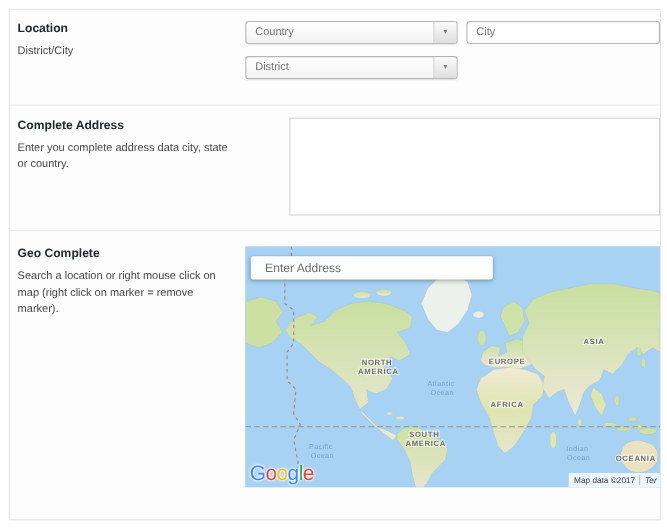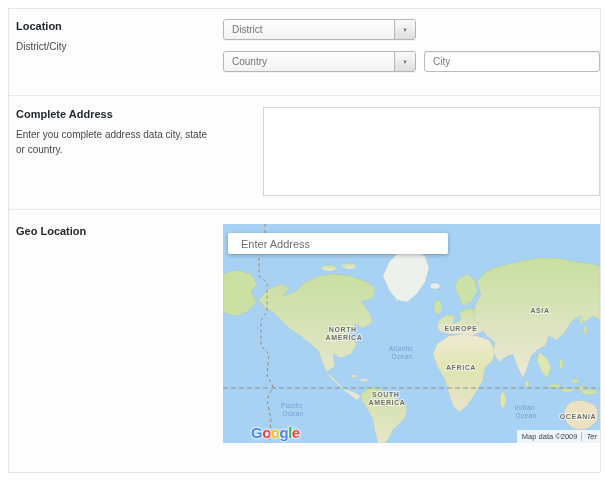--- a/index.html
+++ b/index.html
@@ -33,22 +33,22 @@
   .addr-textarea{display:block;width:100%;height:89px;box-sizing:border-box;border:1px solid #d5d5d5;
     background:#fff;resize:none;padding:4px 6px;font-size:10px;color:#444;font-family:inherit;outline:none;}
 
   
   .map{position:relative;width:100%;height:219px;overflow:hidden;background:#a8d2f4;cursor:default;}
   .map svg{display:block;width:100%;height:100%;}
   .map-search{position:absolute;left:5px;top:9px;width:220px;height:21px;box-sizing:border-box;border:none;
     border-radius:2px;background:#fff;box-shadow:0 1px 4px rgba(0,0,0,.3);padding:0 13px;font-size:11px;
     color:#555;font-family:inherit;outline:none;}
   .map-search::placeholder{color:#6b6f73;opacity:1;}
-  .glogo{position:absolute;left:4px;bottom:3px;font-size:15px;font-weight:bold;letter-spacing:-.5px;
-    text-shadow:0 0 2px #fff,0 0 2px #fff,0 0 3px #fff;cursor:pointer;line-height:1;margin-left:24px;}
+  .glogo{position:absolute;left:4px;bottom:3px;font-size:19px;font-weight:normal;letter-spacing:-.5px;
+    text-shadow:0 0 2px #fff,0 0 2px #fff,0 0 3px #fff;cursor:pointer;line-height:1;}
   .gl0,.gl3{color:#4285F4}.gl1,.gl5{color:#EA4335}.gl2{color:#FBBC05}.gl4{color:#34A853}
   .attrib{position:absolute;right:0;bottom:0;height:13px;display:flex;align-items:center;
     background:rgba(255,255,255,.8);font-size:7.5px;color:#3c3c3c;padding:0 3px 0 5px;}
   .attrib .sep{width:1px;height:9px;background:#bbb;margin:0 4px;}
   .attrib .terms{cursor:pointer;font-style:italic;}
 
   
   .cont-label{font-family:"Liberation Sans",sans-serif;font-size:7px;font-weight:bold;fill:#6e6e66;
     letter-spacing:.6px;text-anchor:middle;paint-order:stroke;stroke:rgba(255,255,255,.6);stroke-width:2px;}
   .ocean-label{font-family:"Liberation Sans",sans-serif;font-size:6.5px;fill:#6f9fca;
@@ -62,52 +62,55 @@
   <div class="panel">
 
     <div class="section">
       <div class="label-col">
         <h3>Location</h3>
         <p class="desc">District/City</p>
       </div>
       <div class="field-col">
         <div class="row">
           <div class="fake-select">
+            <span class="fs-label">Country</span>
+            <span class="fs-btn">
+                <span>▾</span>
+              </span>
+          </div>
+          <input class="text-input" type="text" placeholder="City" style="">
+        </div>
+        <div class="row">
+          <div class="fake-select">
             <span class="fs-label">District</span>
             <span class="fs-btn">
                 <span>▾</span>
               </span>
           </div>
-        </div>
-        <div class="row">
-          <div class="fake-select">
-            <span class="fs-label">Country</span>
-            <span class="fs-btn">
-                <span>▾</span>
-              </span>
-          </div>
-          <input class="text-input" type="text" placeholder="City" style="">
         </div>
       </div>
     </div>
 
     <div class="section sec-address">
       <div class="label-col">
         <h3>Complete Address</h3>
         <p class="desc">Enter you complete address data city, state
 or country.</p>
       </div>
       <div class="field-col">
         <textarea class="addr-textarea" style=""></textarea>
       </div>
     </div>
 
     <div class="section sec-geo">
       <div class="label-col">
-        <h3>Geo Location</h3>
+        <h3>Geo Complete</h3>
+        <p class="desc">Search a location or right mouse click on
+map (right click on marker = remove
+marker).</p>
       </div>
       <div class="field-col">
         <div class="map">
           <svg viewBox="0 0 377 219" preserveAspectRatio="none">
             <defs>
               <linearGradient id="gn" x1="0" y1="0" x2="0" y2="1">
                 <stop offset="0" stop-color="#c8dfa1"></stop>
                   <stop offset="1" stop-color="#ece8d5"></stop>
               </linearGradient>
               <linearGradient id="gaf" x1="0" y1="0" x2="0" y2="1">
@@ -197,21 +200,21 @@
             </text>
           </svg>
 
           <input class="map-search" type="text" placeholder="Enter Address" style="">
 
           <div class="glogo">
             <span class="gl0">G</span><span class="gl1">o</span><span class="gl2">o</span><span class="gl3">g</span><span class="gl4">l</span><span class="gl5">e</span>
           </div>
 
           <div class="attrib">
-            <span>Map data ©2009</span>
+            <span>Map data ©2017</span>
             <span class="sep"></span>
             <span class="terms">Ter</span>
           </div>
         </div>
       </div>
     </div>
 
   </div>
 </div>
 

